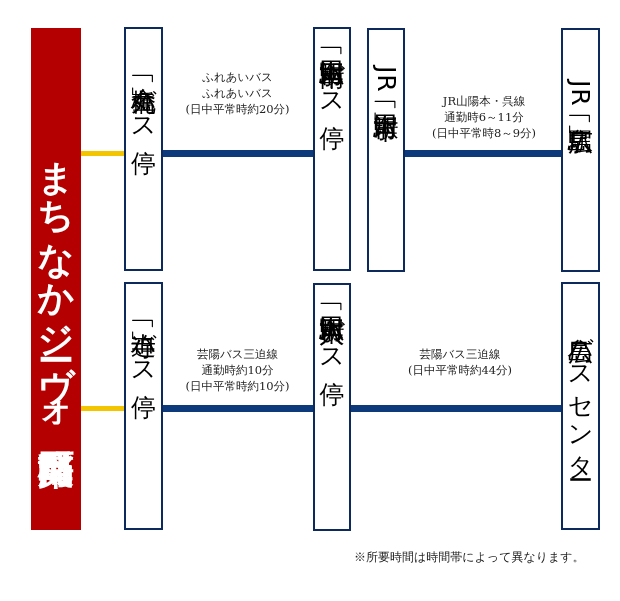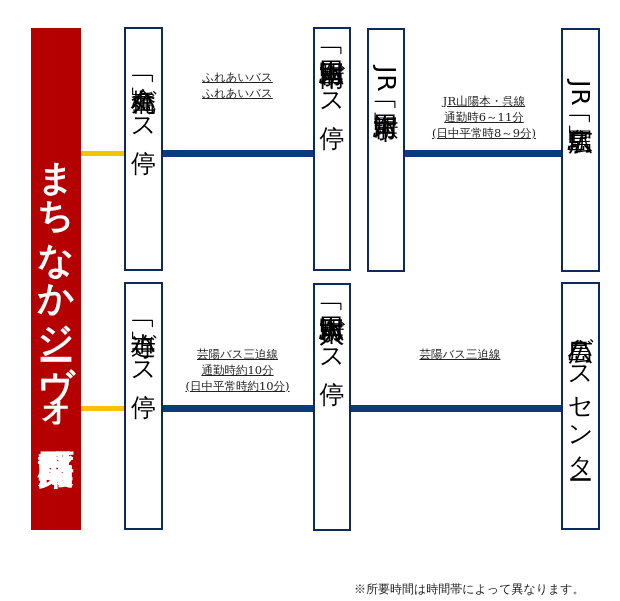--- a/index.html
+++ b/index.html
@@ -4,22 +4,22 @@
 <style>
   html, body { margin:0; padding:0; }
   body { width:620px; height:601px; background:#ffffff; position:relative; overflow:hidden; font-family:"DejaVu Sans", sans-serif; }
   .abs { position:absolute; }
   .origin { left:31px; top:28px; width:50px; height:502px; background:#b40000; color:#fff; display:flex; align-items:center; justify-content:center; }
   .origin .vt { writing-mode:vertical-rl; font-weight:bold; font-size:36px; letter-spacing:0px; line-height:1; }
   .stop { border:2px solid #0d2a5c; background:#fff; box-sizing:border-box; display:flex; justify-content:center; color:#000; }
   .stop .vt { writing-mode:vertical-rl; font-size:25px; line-height:1; letter-spacing:1px; margin-top:10px; }
   .yellow { background:#f2c500; height:5px; }
   .blue { background:#0d3a7a; height:7px; }
-  .route { text-align:center; font-family:"DejaVu Serif", serif; font-size:11.5px; line-height:16px; color:#222;text-decoration:underline; }
-  .note { font-family:"DejaVu Serif", serif; font-size:12px; color:#222;margin-top:32px; }
+  .route { text-align:center; font-family:"DejaVu Serif", serif; font-size:11.5px; line-height:16px; color:#222; }
+  .note { font-family:"DejaVu Serif", serif; font-size:12px; color:#222; }
 </style>
 </head>
 <body>
 
 <div class="abs origin">
   <span class="vt">まちなかジーヴォ海田町稲葉</span>
 </div>
 
 <div class="abs yellow" style="left:81px; top:151px; width:44px;"></div>
 <div class="abs yellow" style="left:81px; top:406px; width:44px;"></div>
@@ -49,29 +49,31 @@
 <div class="abs stop" style="left:313px; top:283px; width:38px; height:248px;">
   <span class="vt">「海田市駅入口」バス停</span>
 </div>
 <div class="abs stop" style="left:561px; top:282px; width:39px; height:248px;">
   <span class="vt" style="margin-top:34px;">広島バスセンター</span>
 </div>
 
 <div class="abs route" style="left:165px; top:69px; width:145px;">
   <div>ふれあいバス</div>
   <div>ふれあいバス</div>
+  <div>(日中平常時約20分)</div>
 </div>
 <div class="abs route" style="left:408px; top:93px; width:152px;">
   <div>JR山陽本・呉線</div>
   <div>通勤時6～11分</div>
   <div>(日中平常時8～9分)</div>
 </div>
 
 <div class="abs route" style="left:165px; top:346px; width:145px;">
   <div>芸陽バス三迫線</div>
   <div>通勤時約10分</div>
   <div>(日中平常時約10分)</div>
 </div>
 <div class="abs route" style="left:360px; top:346px; width:200px;">
   <div>芸陽バス三迫線</div>
+  <div>(日中平常時約44分)</div>
 </div>
 
 <div class="abs note" style="left:354px; top:549px;">※所要時間は時間帯によって異なります。</div>
 
 </body></html>

